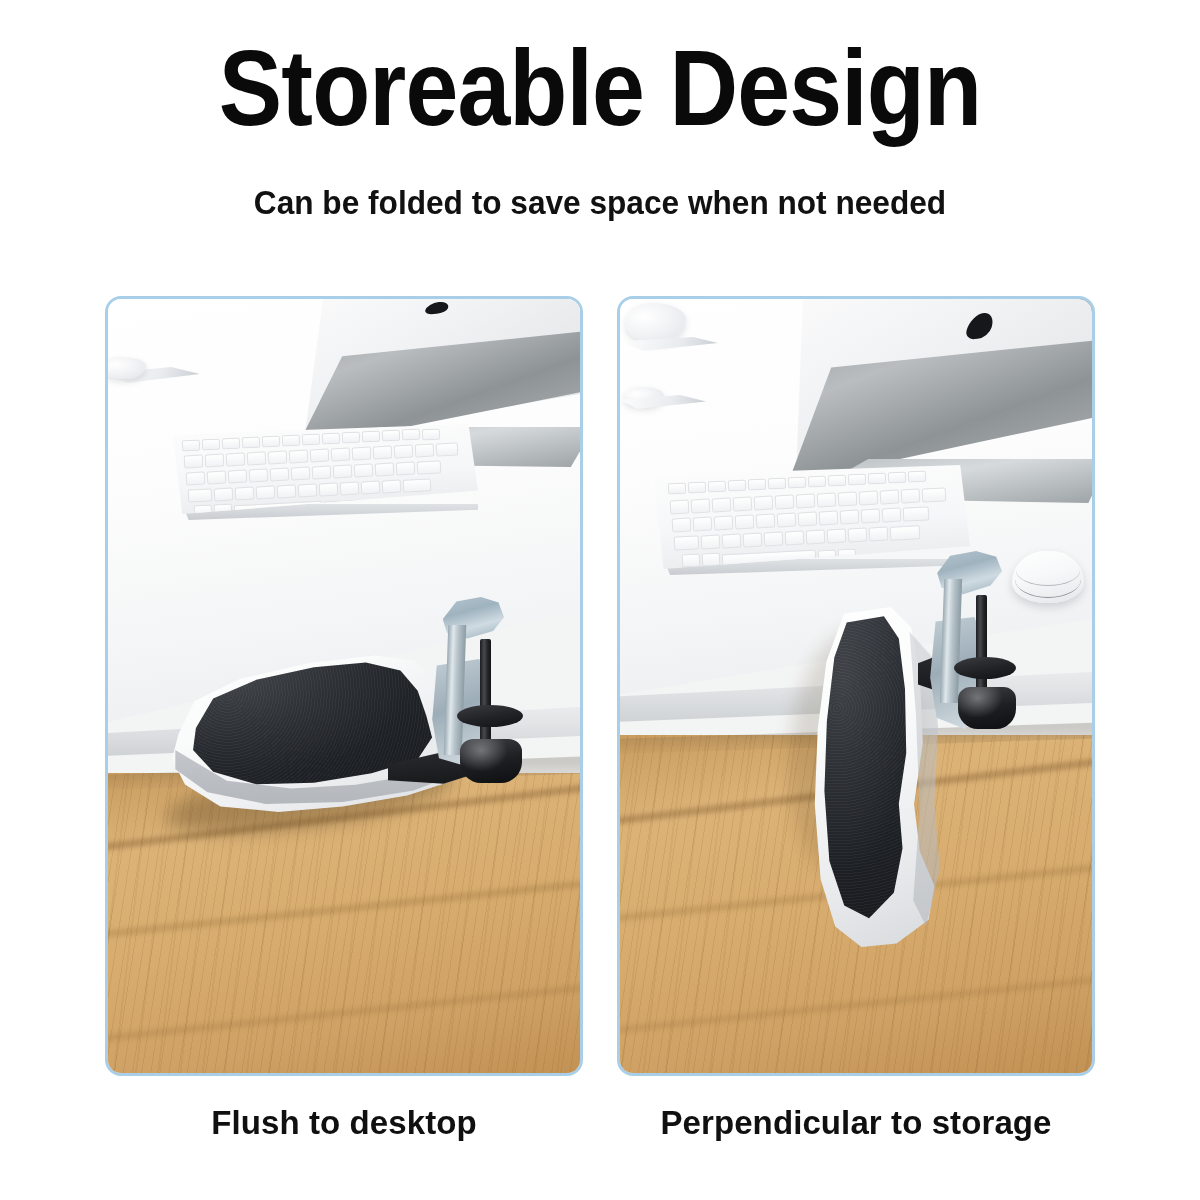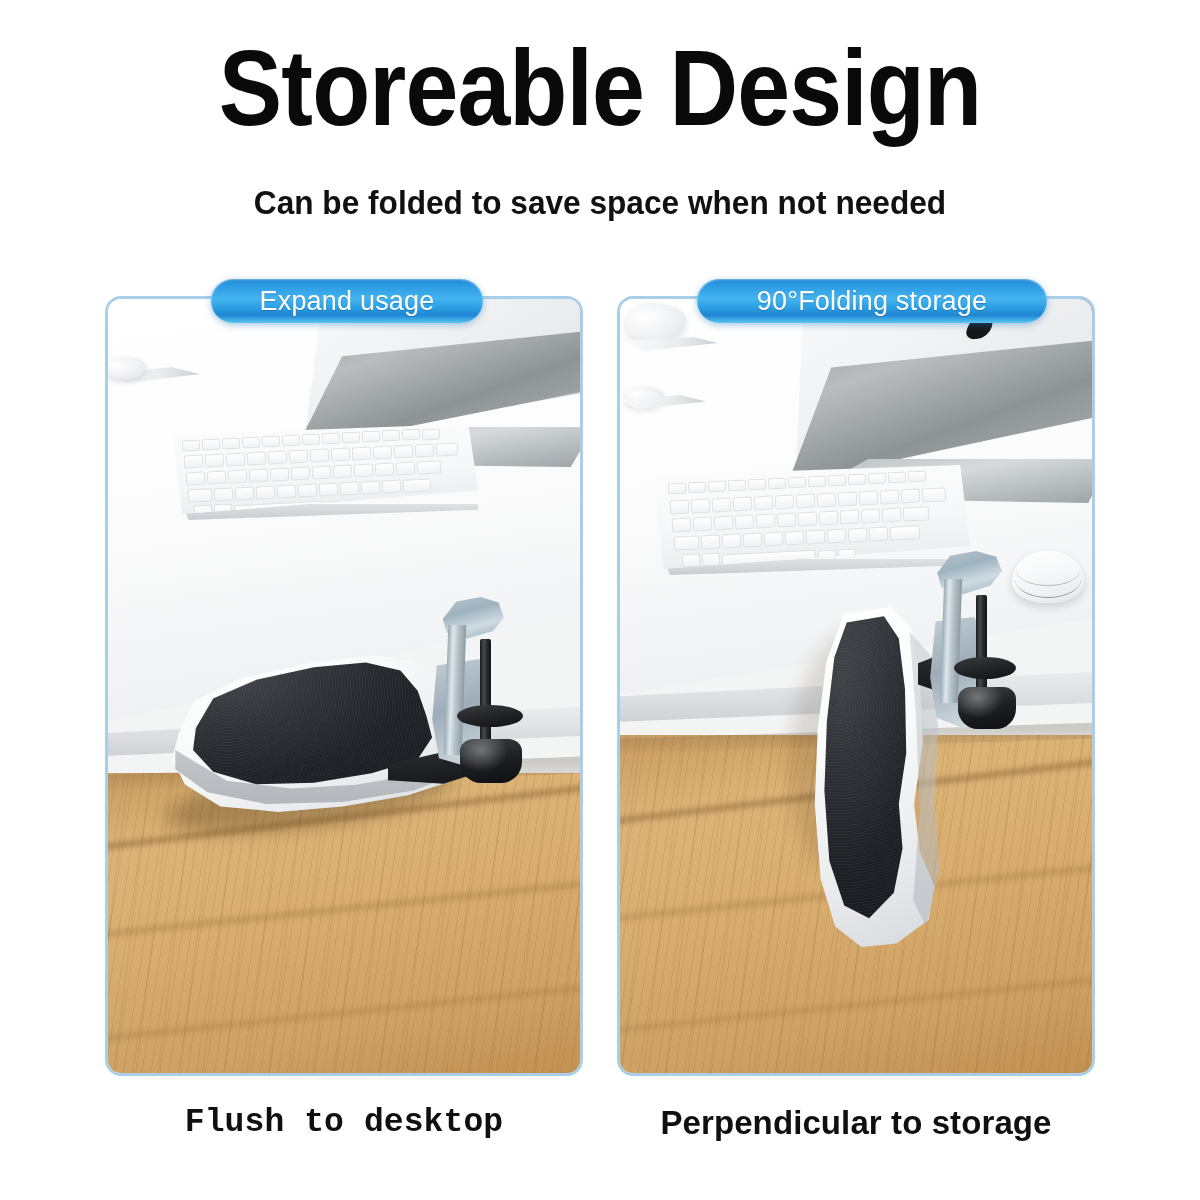--- a/index.html
+++ b/index.html
@@ -290,21 +290,21 @@
   
   .caption{
     position:absolute;top:1104px;
     text-align:center;
     font-size:33px;
     font-weight:bold;
     color:#101010;
     letter-spacing:.1px;
     white-space:nowrap;
   }
-  .caption.c1{left:105px;width:478px;font-family:Liberation Mono, monospace;}
+  .caption.c1{left:105px;width:478px;}
   .caption.c2{left:617px;width:478px;}
 </style>
 </head>
 <body>
 
 <div class="page">
 
   <div class="headline">Storeable Design</div>
   <div class="subhead">Can be folded to save space when not needed</div>
 
@@ -414,23 +414,20 @@
                     clip-path:polygon(10% 48%, 30% 10%, 66% 0%, 92% 12%, 100% 44%, 84% 74%, 46% 90%, 16% 78%);"></div>
         <div class="clamp-col" style="left:338px;top:326px;width:18px;height:130px;transform:skewX(-2deg);"></div>
 
         <div class="screw-rod" style="left:372px;top:340px;width:11px;height:110px;"></div>
         <div class="screw-disc" style="left:349px;top:406px;width:66px;height:22px;"></div>
         <div class="screw-knob" style="left:352px;top:440px;width:62px;height:44px;"></div>
       </div>
     </div>
   </div>
 
-  <div class="badge b1">
-    <span>Expand usage</span>
-  </div>
   <div class="caption c1">Flush to desktop</div>
 
   <div class="panel right R">
     <div class="scene">
 
       <div class="floor r">
         <div class="plank" style="top:48px;transform:rotate(-7deg);"></div>
         <div class="plank" style="top:150px;transform:rotate(-6deg);opacity:.5;"></div>
         <div class="plank" style="top:262px;transform:rotate(-6deg);opacity:.38;"></div>
       </div>
@@ -539,18 +536,15 @@
                     clip-path:polygon(10% 46%, 28% 10%, 64% 0%, 92% 12%, 100% 42%, 84% 72%, 46% 90%, 16% 76%);"></div>
         <div class="clamp-col" style="left:322px;top:280px;width:18px;height:124px;transform:skewX(-2deg);"></div>
 
         <div class="screw-rod" style="left:356px;top:296px;width:11px;height:104px;"></div>
         <div class="screw-disc" style="left:334px;top:358px;width:62px;height:22px;"></div>
         <div class="screw-knob" style="left:338px;top:388px;width:58px;height:42px;"></div>
       </div>
     </div>
   </div>
 
-  <div class="badge b2">
-    <span>90°Folding storage</span>
-  </div>
   <div class="caption c2">Perpendicular to storage</div>
 
 </div>
 
 </body></html>

